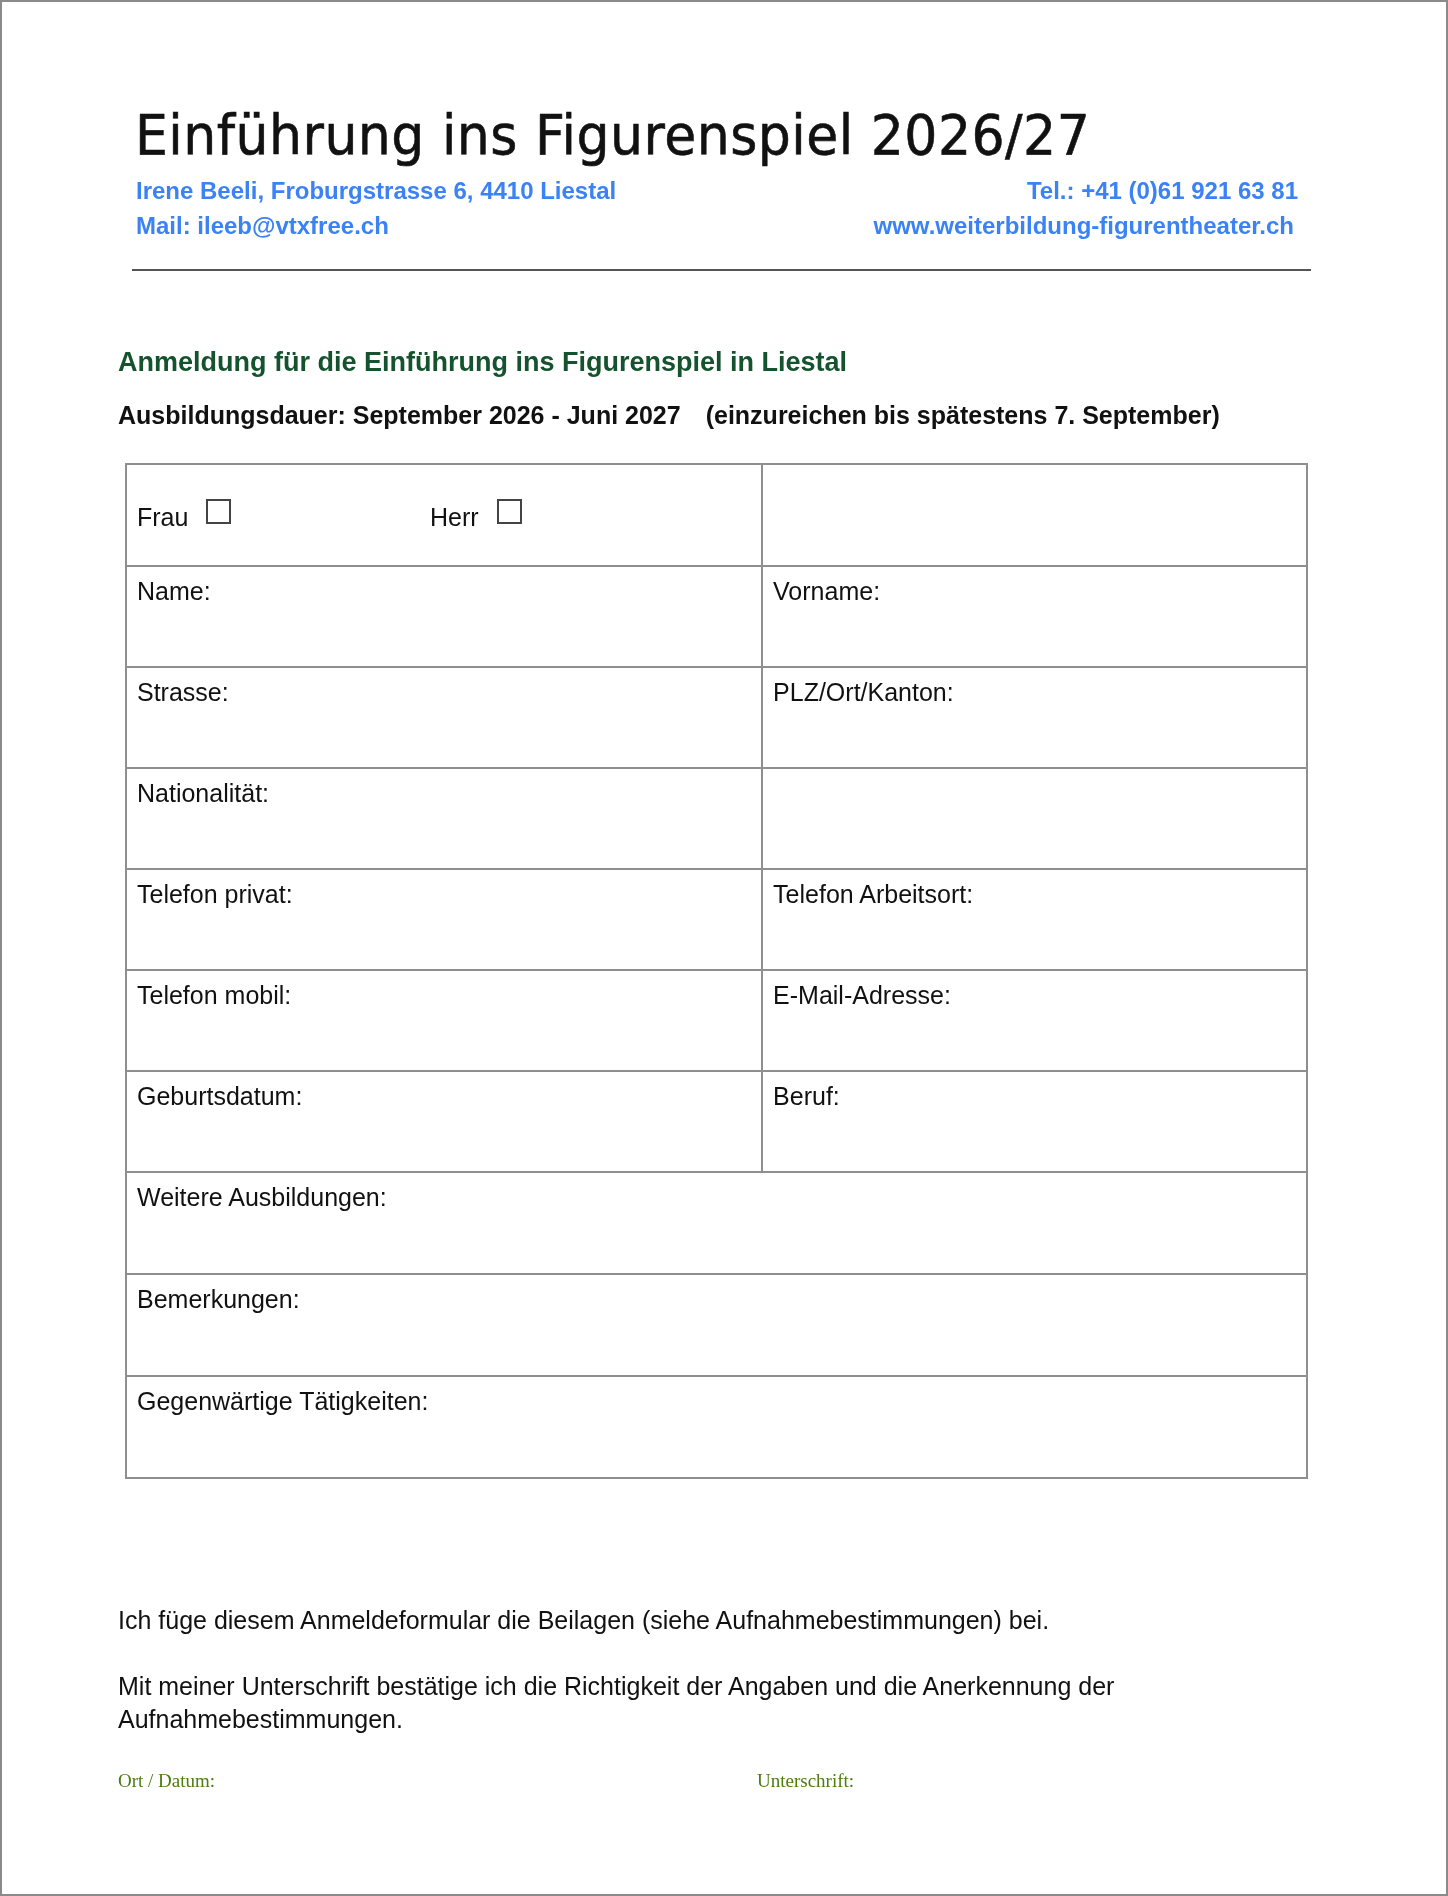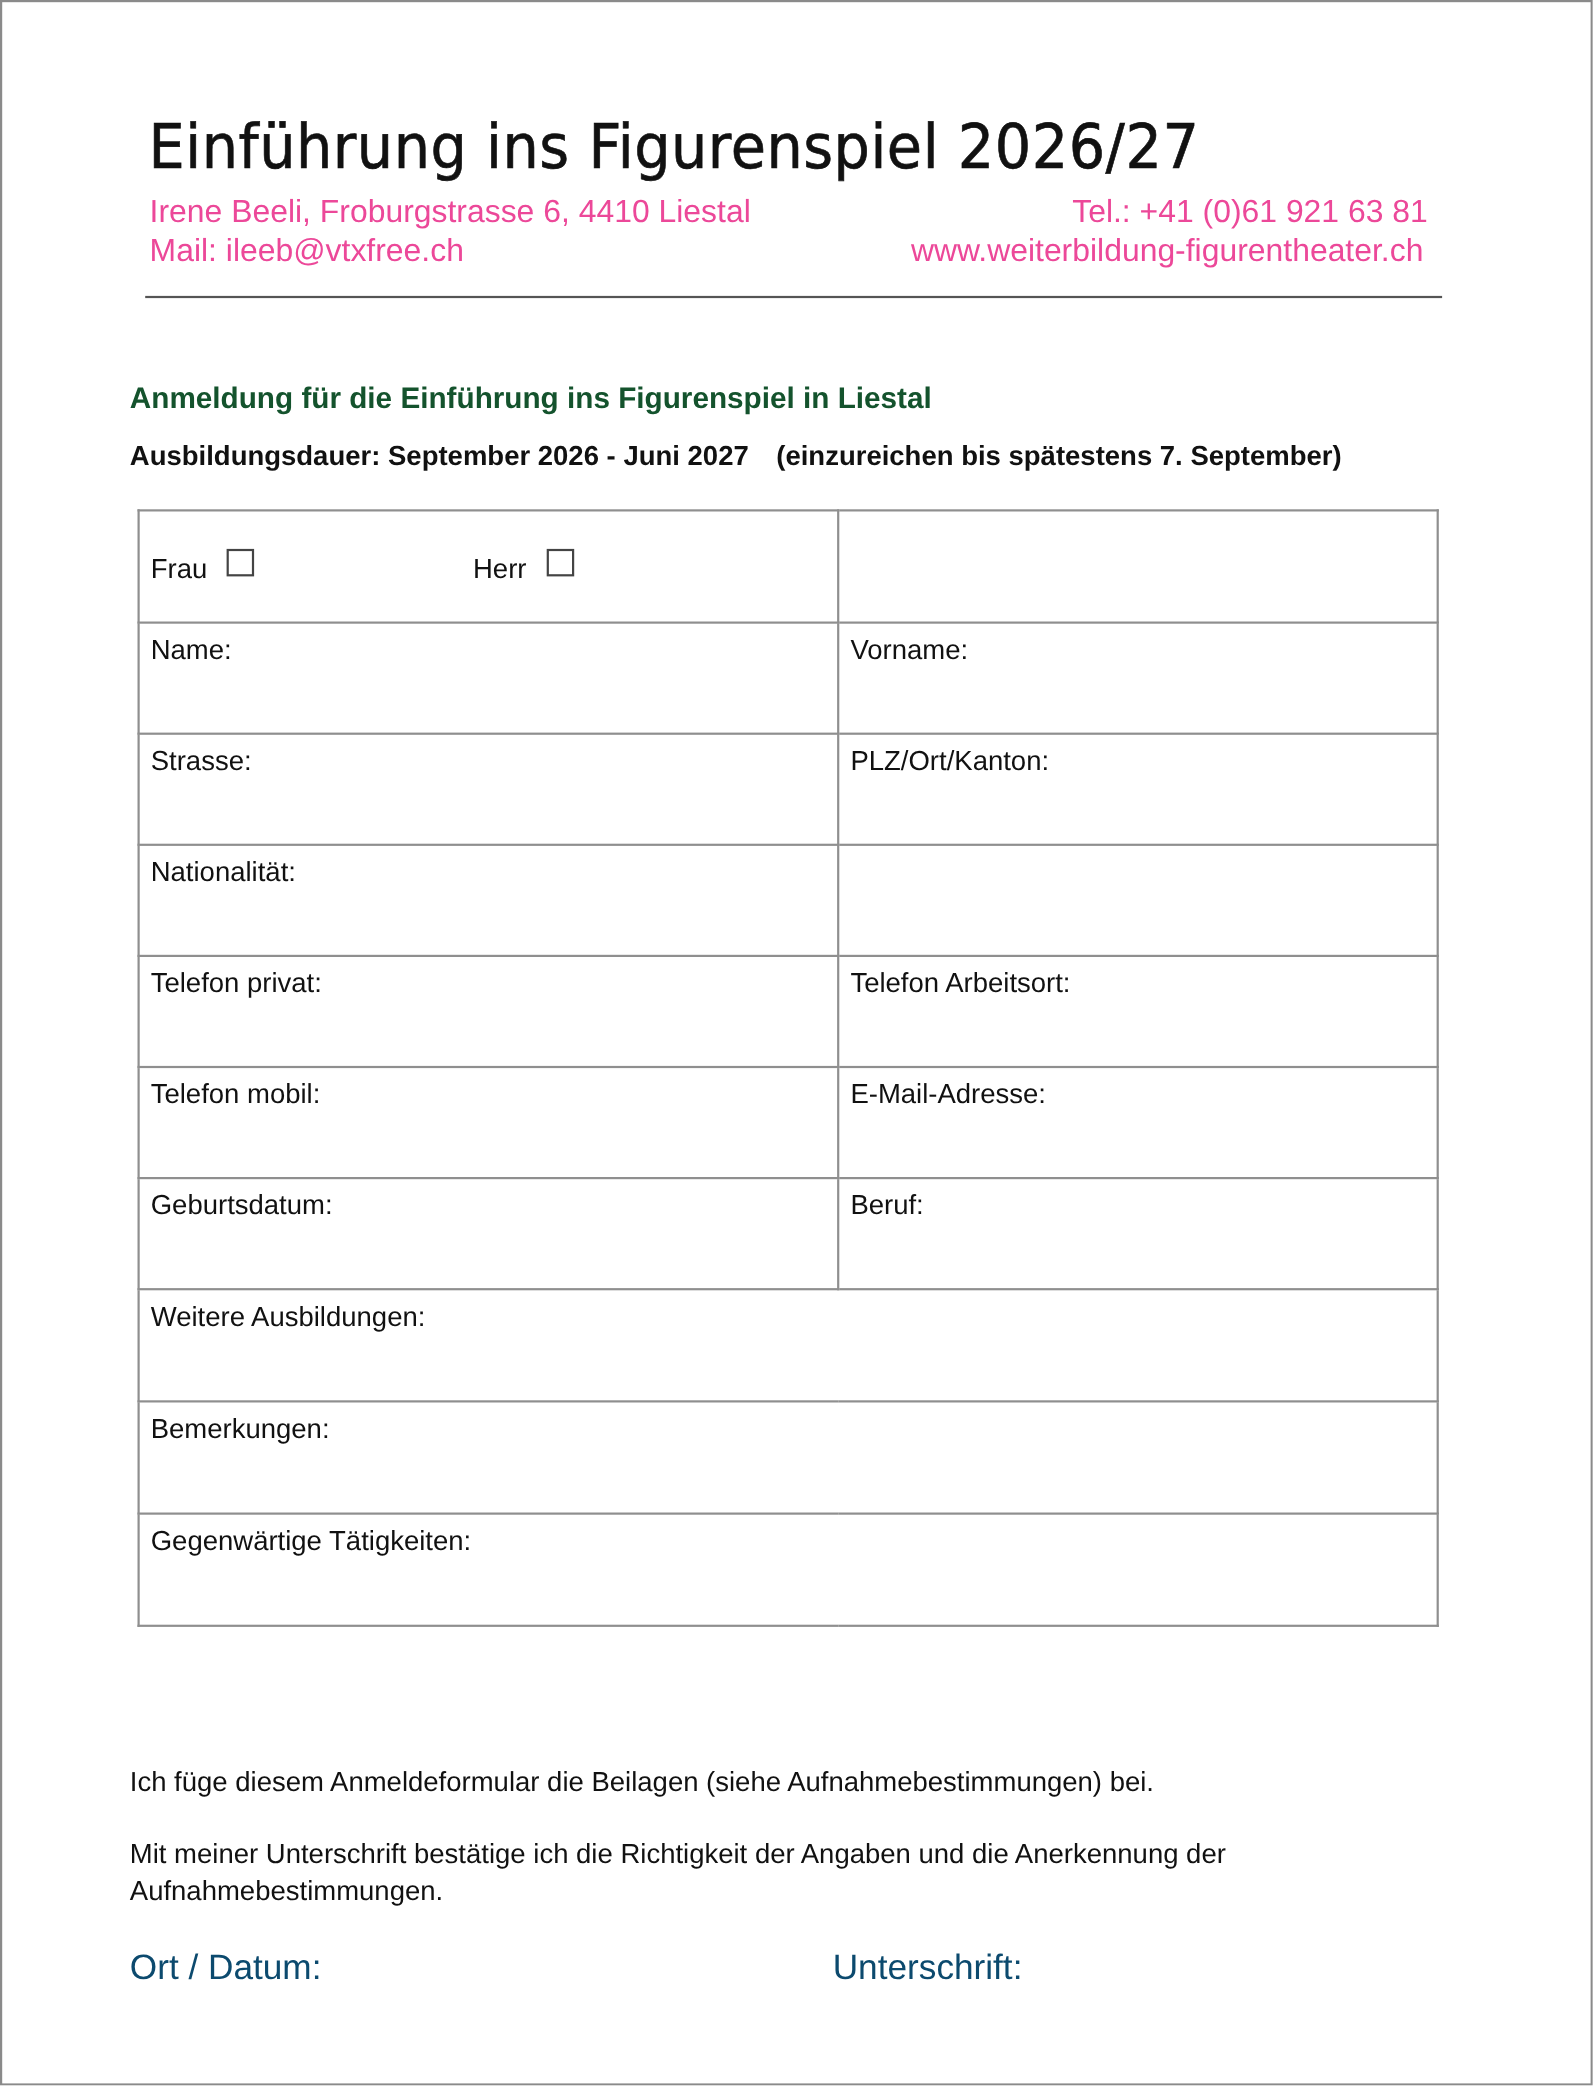--- a/index.html
+++ b/index.html
@@ -10,21 +10,21 @@
     }
     .title {
       position: absolute; left: 133px; top: 100px;
       font-family: "DejaVu Sans", sans-serif; font-size: 56px; font-weight: normal;
       color: #111; letter-spacing: 0.5px; white-space: nowrap;
       transform: scaleX(0.93); transform-origin: left top;
       -webkit-text-stroke: 0.6px #111;
     }
     .hdr {
       position: absolute; font-family: "Liberation Sans", sans-serif;
-      font-size: 29px; font-weight: normal; color: #ec4899; white-space: nowrap;
+      font-size: 24px; font-weight: bold; color: #3b82f6; white-space: nowrap;
     }
     .hdr.l1 { left: 134px; top: 175px; }
     .hdr.l2 { left: 134px; top: 210px; }
     .hdr.r1 { right: 148px; top: 175px; }
     .hdr.r2 { right: 152px; top: 210px; }
     .rule {
       position: absolute; left: 130px; top: 267px; width: 1179px; height: 2px;
       background: #555;
     }
     .heading {
@@ -64,22 +64,22 @@
       margin-left: 18px; position: relative; top: -6px; background: #fff; cursor: pointer;
     }
 
     .para {
       position: absolute; left: 116px; font-family: "Liberation Sans", sans-serif;
       font-size: 25px; color: #111; line-height: 33px; width: 1200px;
     }
     .p1 { top: 1602px; }
     .p2 { top: 1668px; width: 1140px; }
     .sig {
-      position: absolute; top: 1768px; font-family: Liberation Sans, sans-serif;
-      font-size: 32px; color: #0c4a6e; white-space: nowrap;
+      position: absolute; top: 1768px; font-family: Liberation Serif, serif;
+      font-size: 19px; color: #4d7c0f; white-space: nowrap;
     }
     .sig.ort { left: 116px; }
     .sig.unt { left: 755px; }
   </style>
 </head>
 <body>
 
 <div class="page">
 
   <div class="title">Einführung ins Figurenspiel 2026/27</div>

